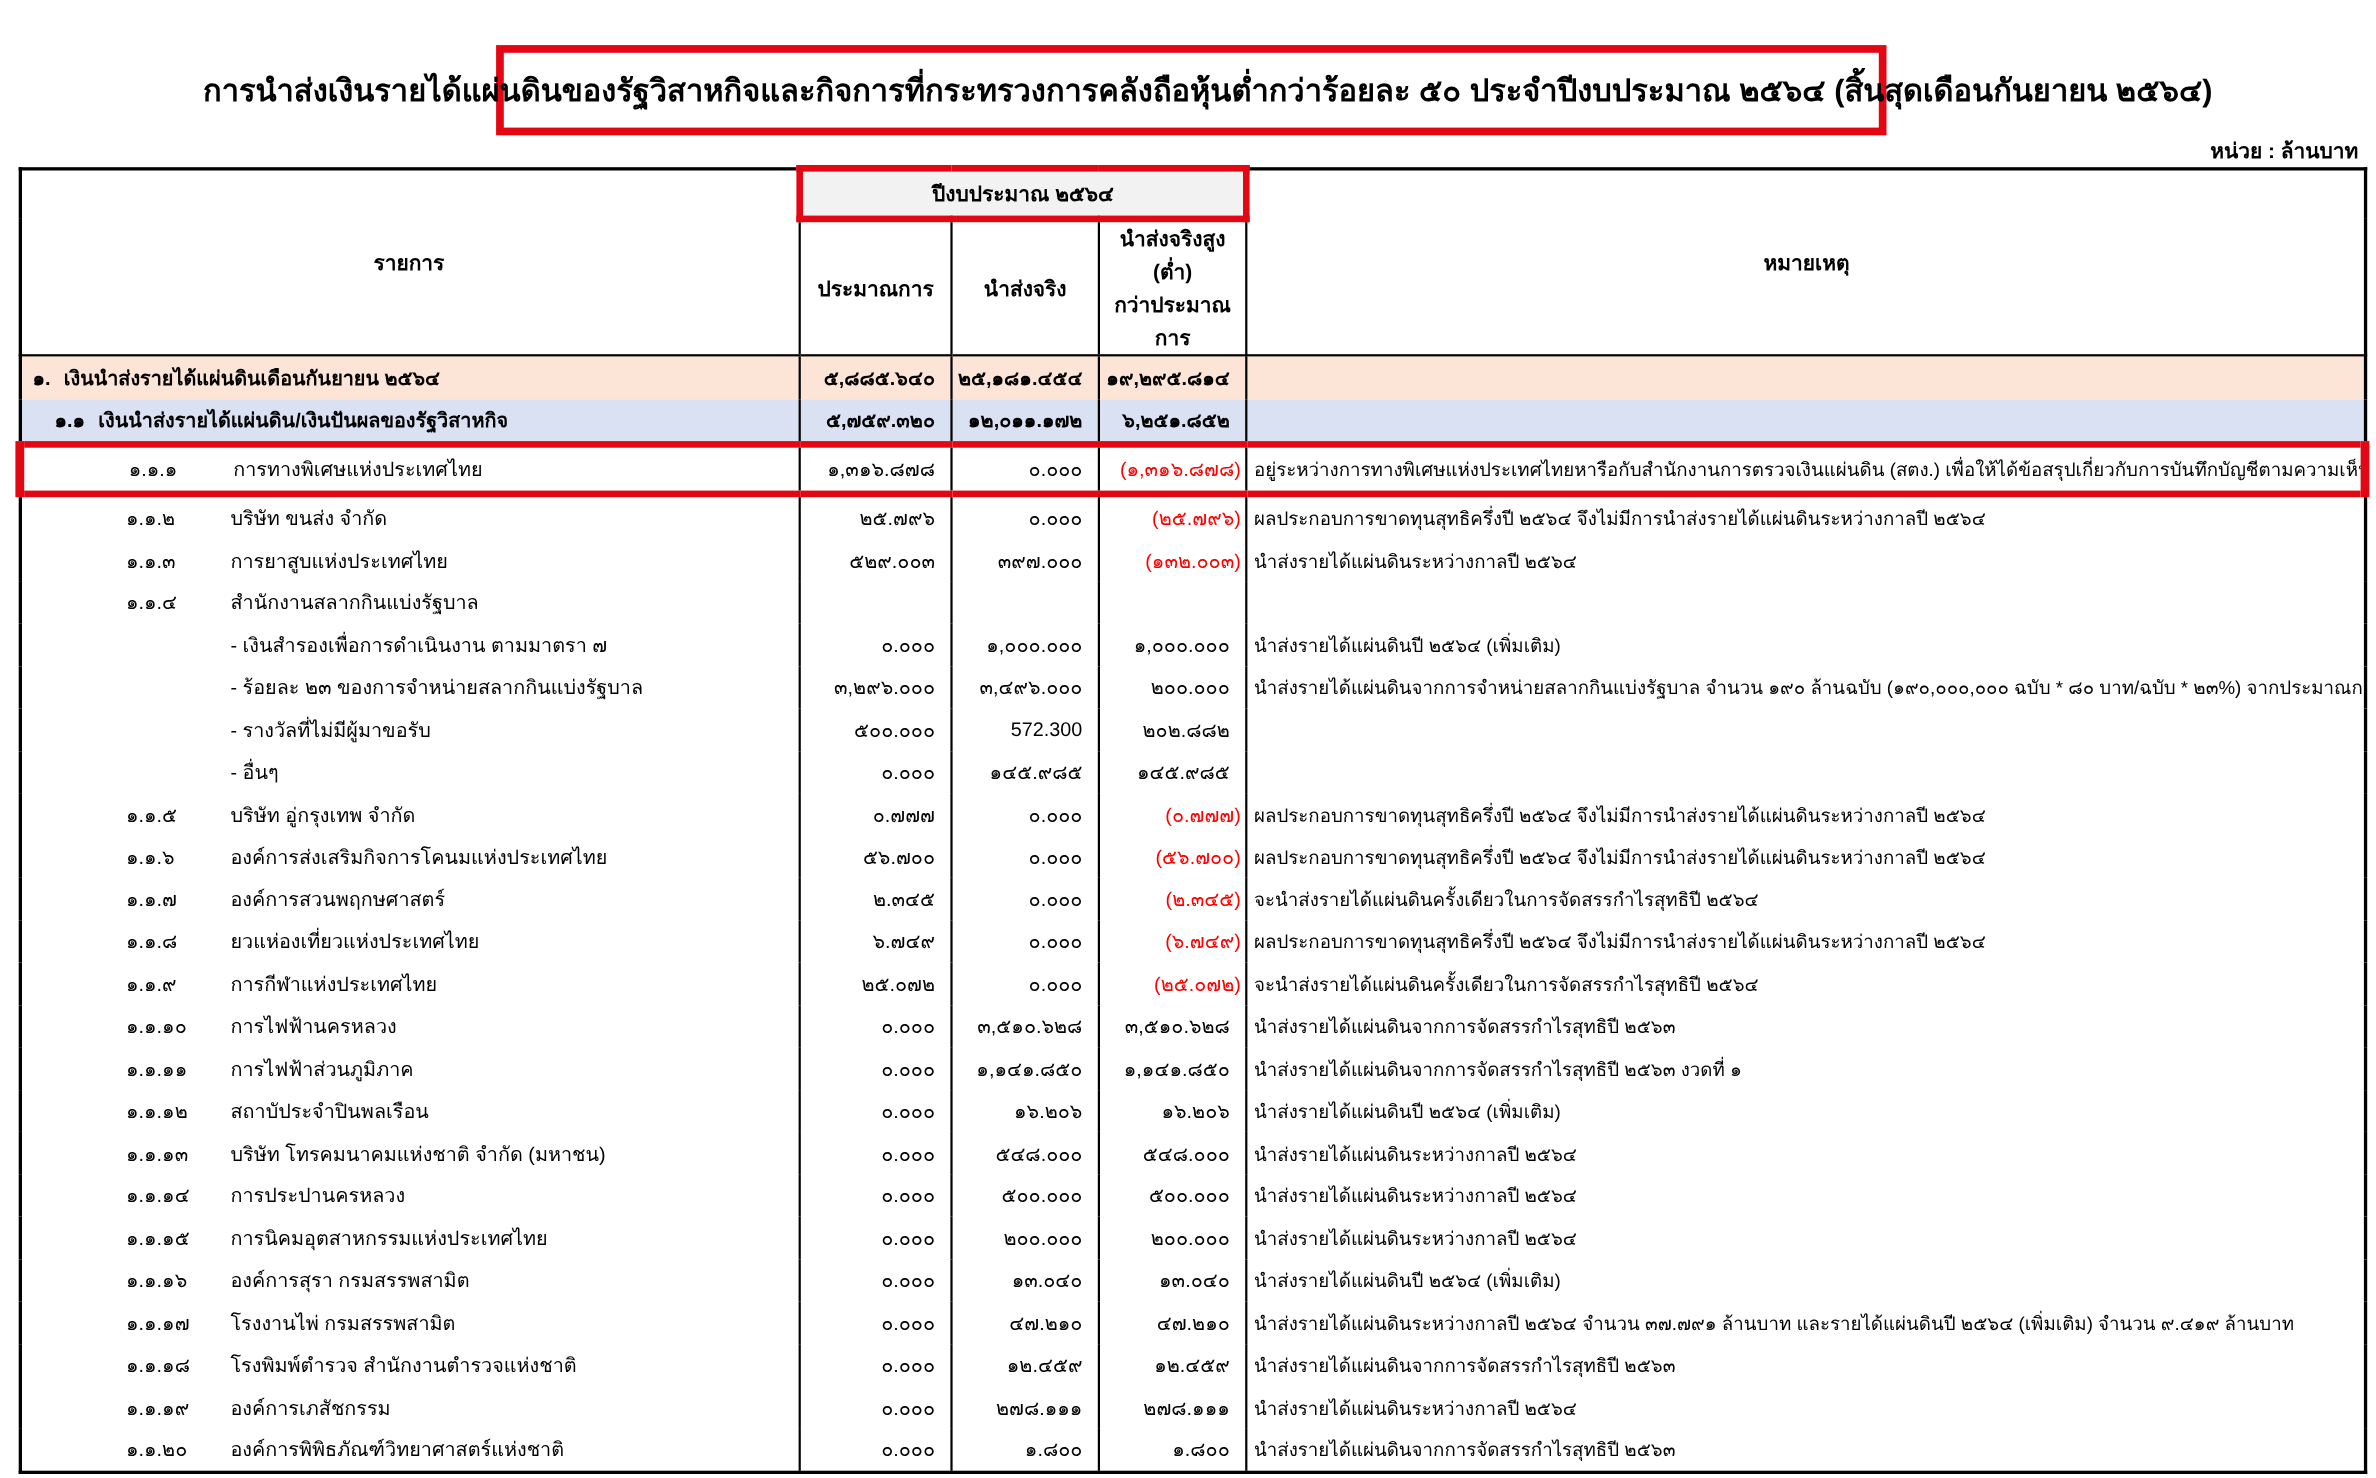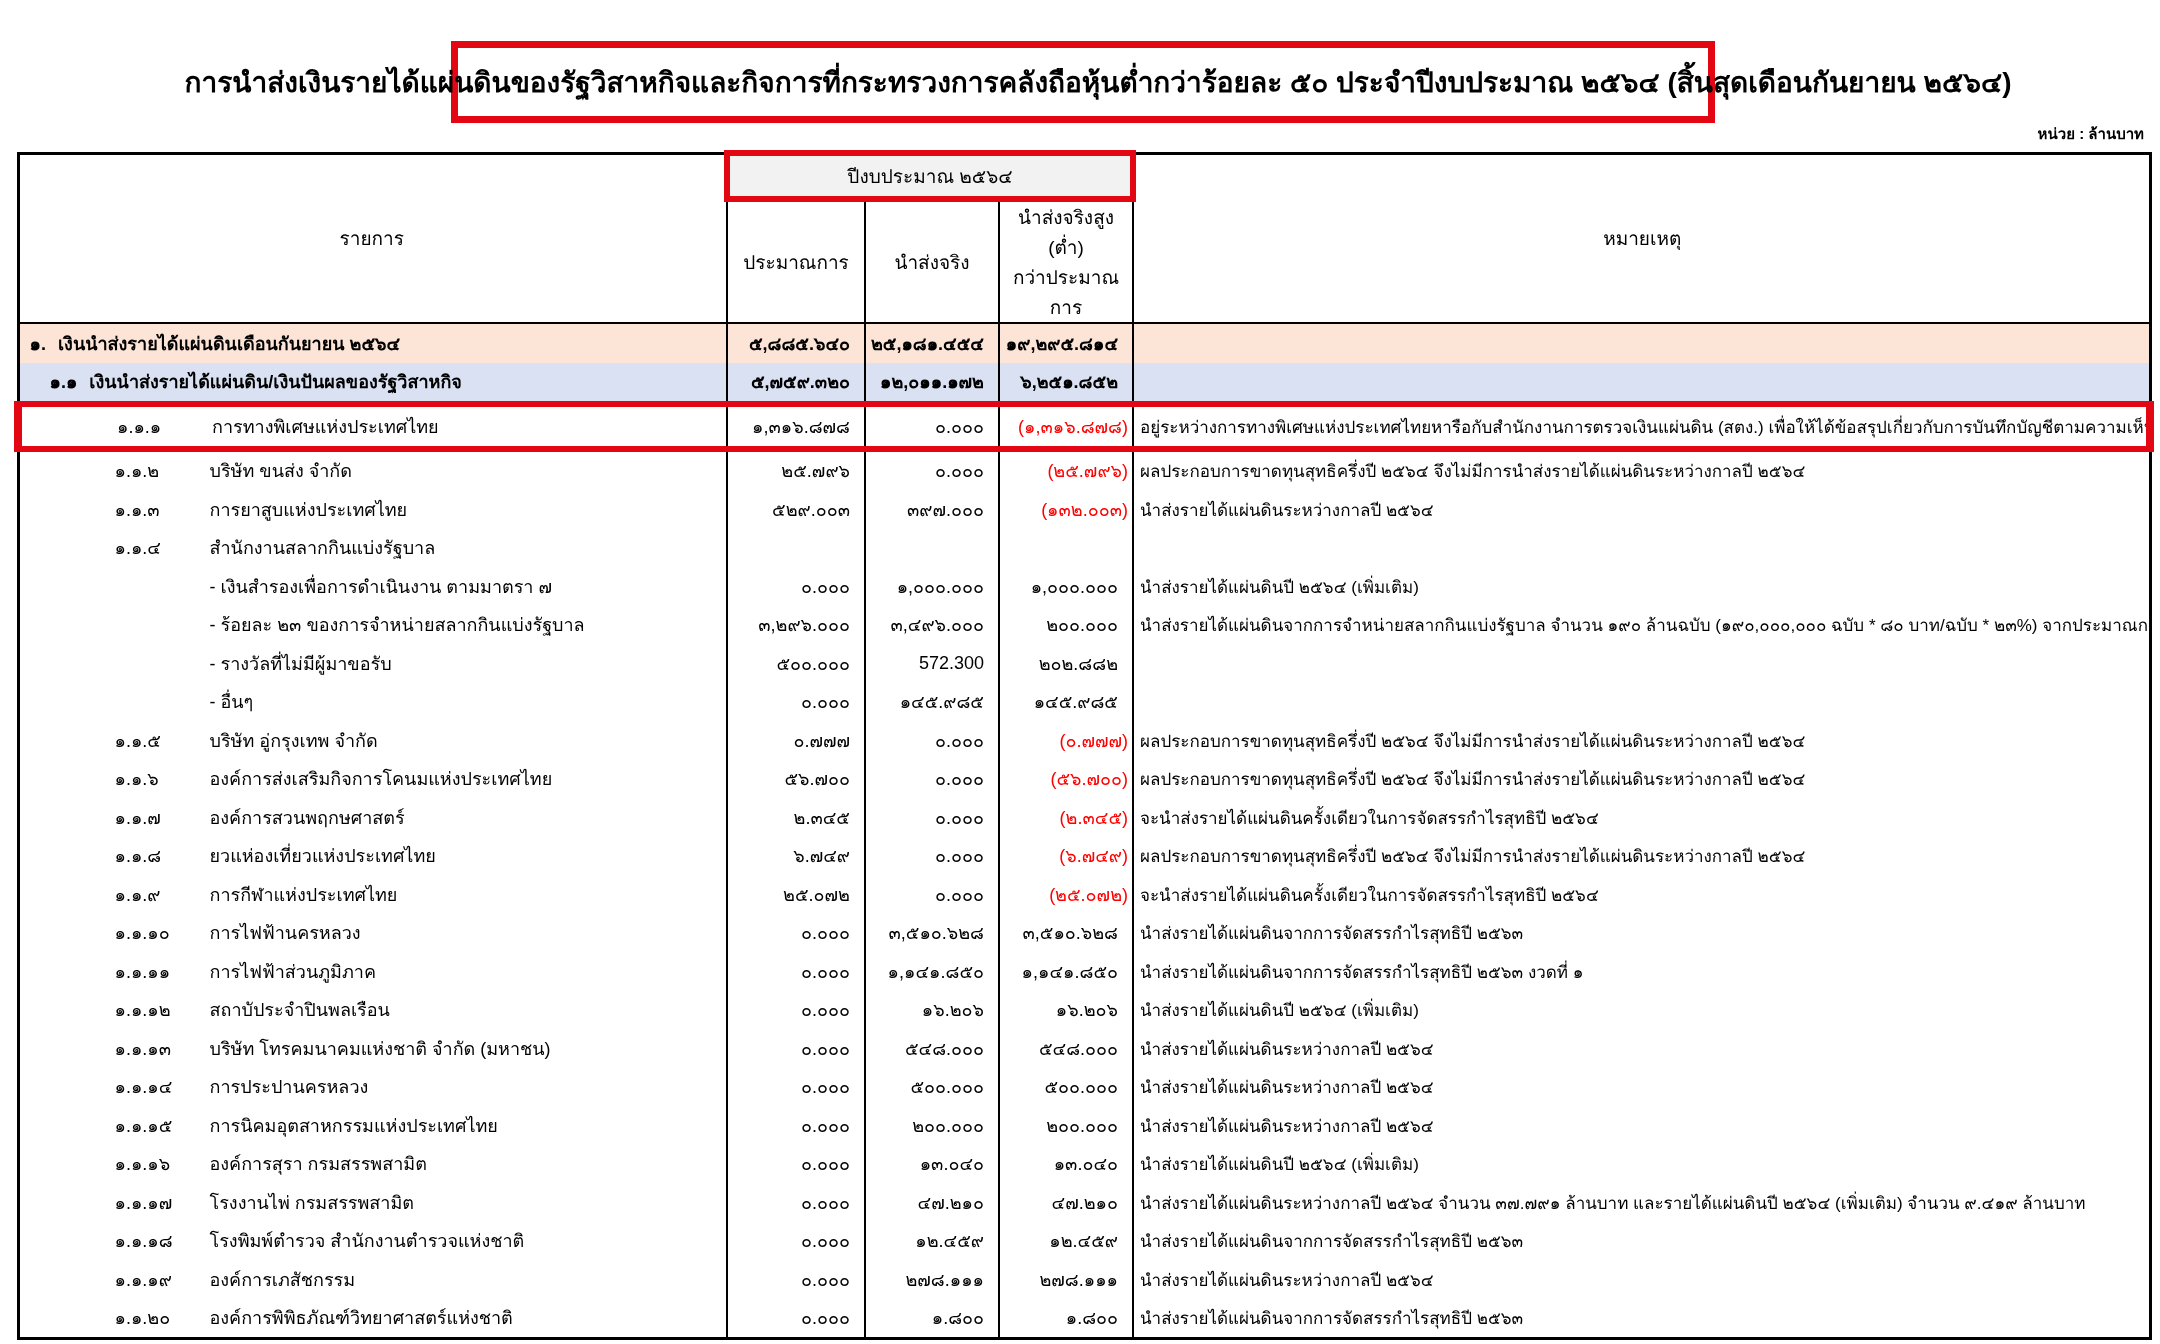--- a/index.html
+++ b/index.html
@@ -11,32 +11,32 @@
   
   .title-box{
     position:absolute;left:451px;top:41px;width:1250px;height:68px;
     border:7px solid #e30613;
     display:flex;align-items:center;justify-content:center;
     background:#fff;
   }
   .title-box .t{font-size:28px;font-weight:bold;white-space:nowrap;margin-left:30px;}
   .unit-label{
     position:absolute;top:122px;right:16px;
-    font-size:15px;font-weight:bold;text-align:right;
+    font-size:19px;font-weight:bold;text-align:right;
   }
   
   .tbl-wrap{position:absolute;left:14px;top:150px;}
   table{
     border-collapse:collapse;table-layout:fixed;width:2132px;
     border:3px solid #000;
     font-size:18px;
   }
   col.c1{width:709px;} col.c2{width:138px;} col.c3{width:134px;}
   col.c4{width:134px;} col.c5{width:1017px;}
-  th{font-weight:normal;padding:0;vertical-align:middle;}
+  th{font-weight:bold;padding:0;vertical-align:middle;}
   td{padding:0;vertical-align:middle;}
   thead th{border-bottom:2px solid #000;font-size:19px;}
   .vline{border-left:2px solid #000;}
   th.fy-cell{
     height:40px;border:6px solid #e30613;background:#f2f2f2;
     text-align:center;
   }
   th.sub{height:77px;text-align:center;}
   th.sub .two{display:flex;flex-direction:column;justify-content:space-evenly;height:100%;}
   tbody td{height:38.5px;}

